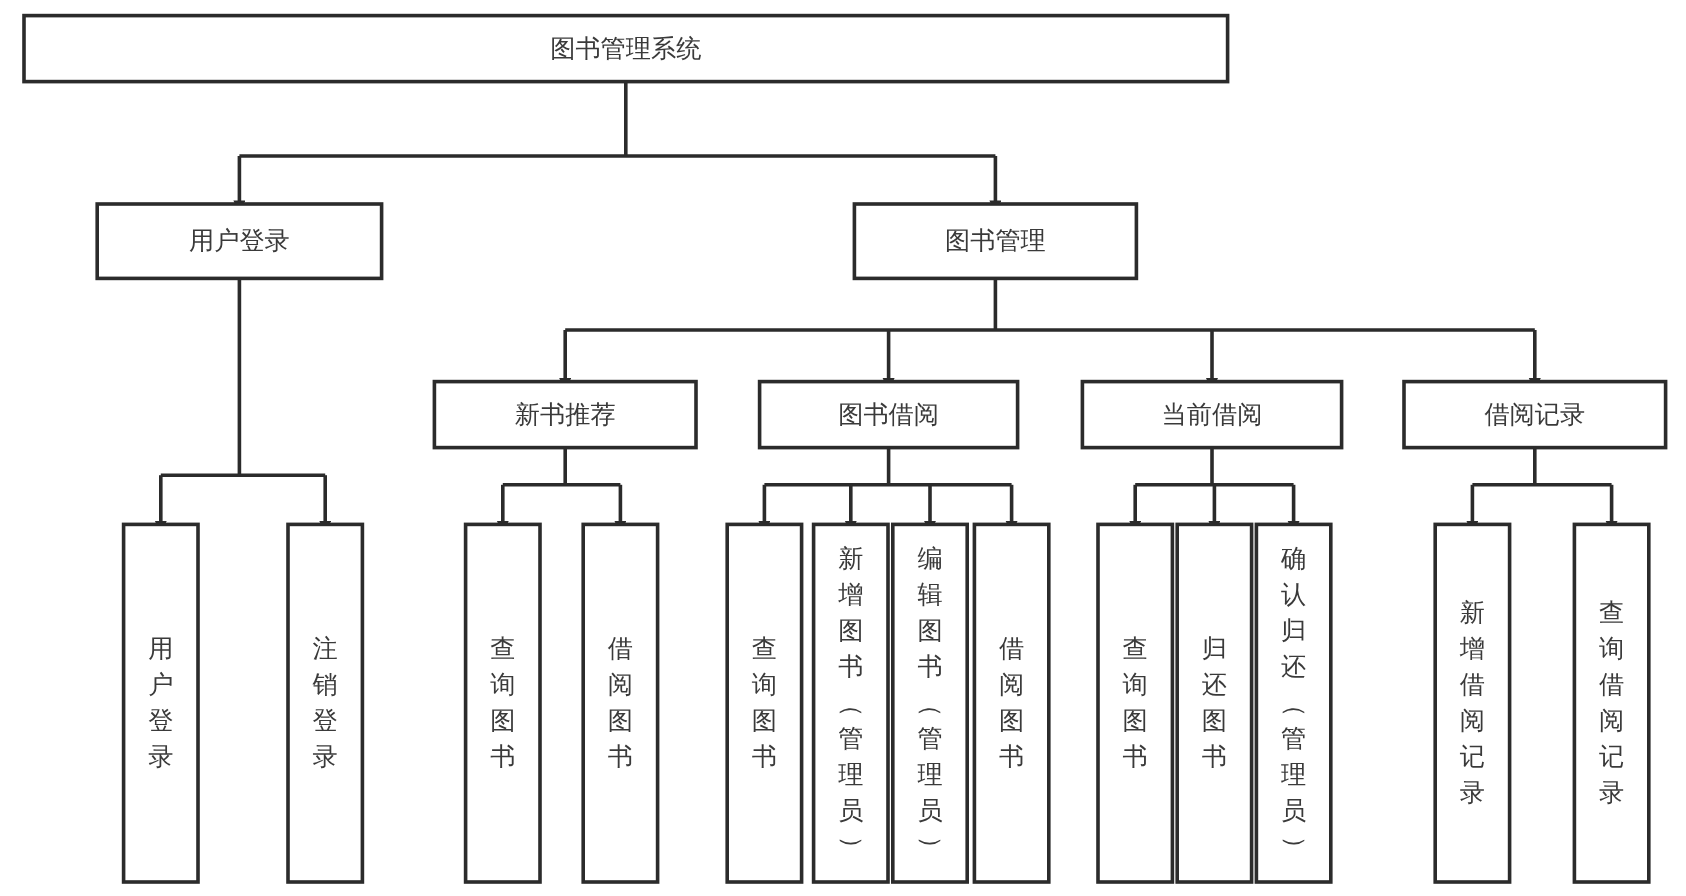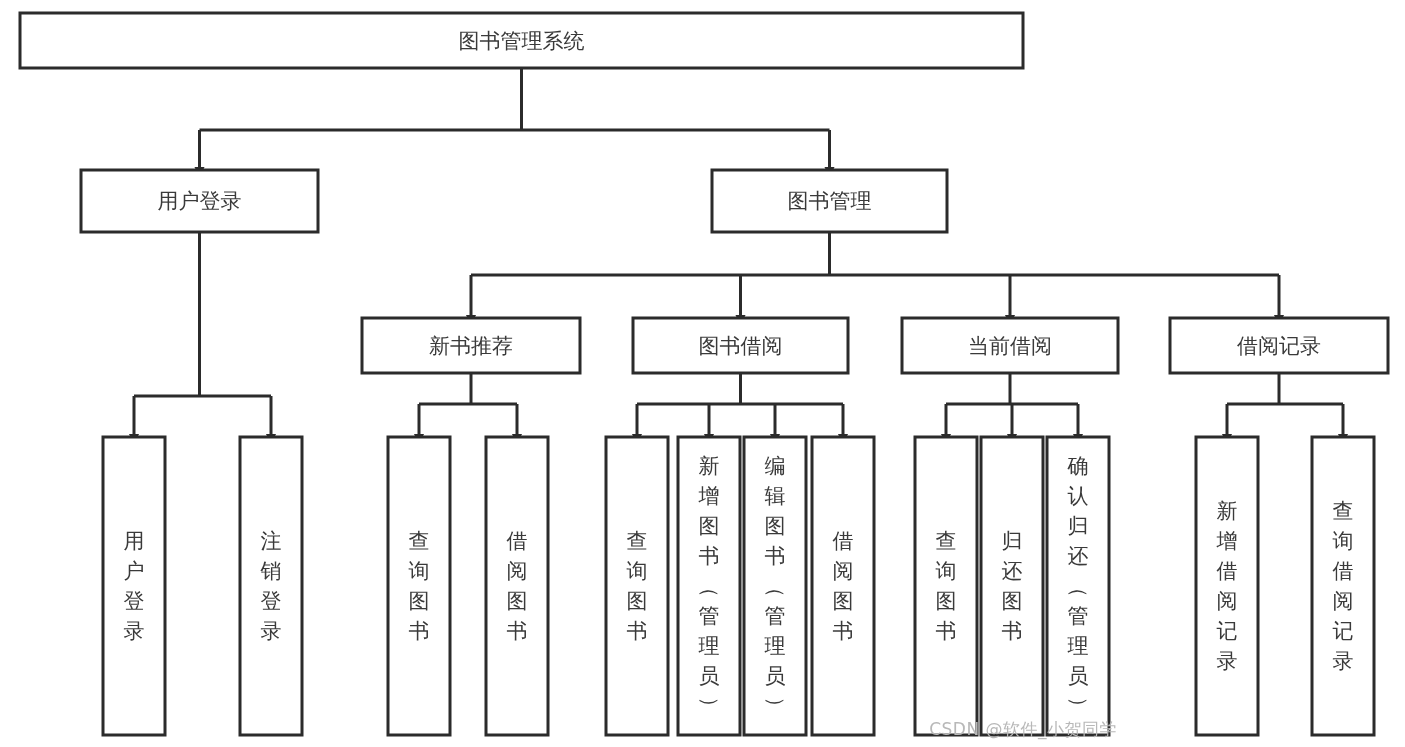--- a/index.html
+++ b/index.html
@@ -243,14 +243,13 @@
           <rect x="1312" y="437" width="62" height="298" class="node-rect"></rect>
           <text x="1343" y="512" class="node-label vertical">查</text>
           <text x="1343" y="542" class="node-label vertical">询</text>
           <text x="1343" y="572" class="node-label vertical">借</text>
           <text x="1343" y="602" class="node-label vertical">阅</text>
           <text x="1343" y="632" class="node-label vertical">记</text>
           <text x="1343" y="662" class="node-label vertical">录</text>
         </g>
       </g>
   </svg>
-  <div class="watermark">CSDN @软件_小贺同学</div>
 </div>
 
 </body></html>

